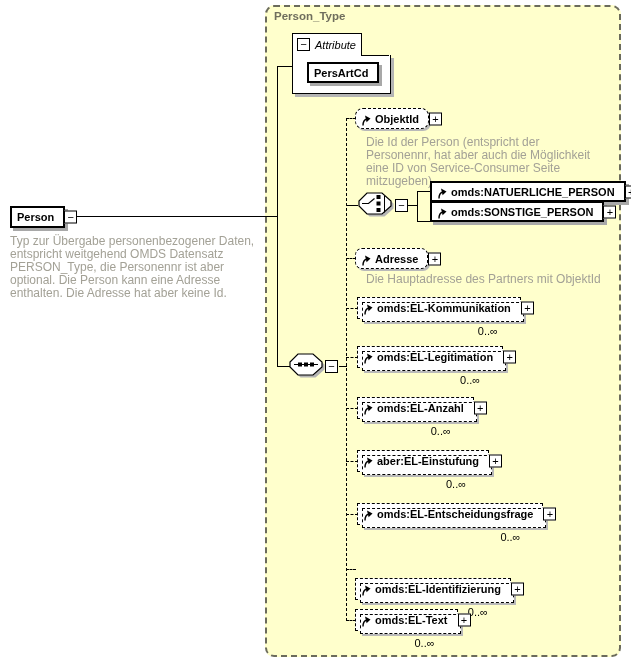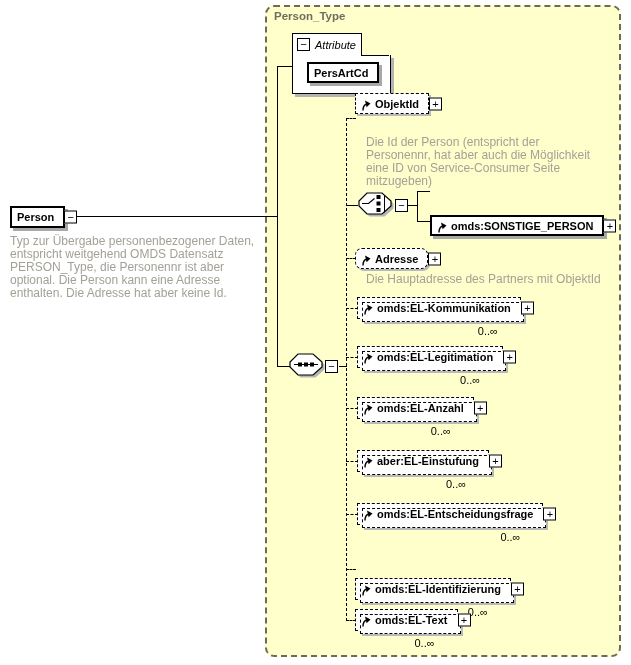--- a/index.html
+++ b/index.html
@@ -130,33 +130,43 @@
       <polygon points="11,3 26,3 35,11 35,16 26,24 11,24 3,16 3,11" fill="#fff" stroke="#000" stroke-width="1.2"></polygon>
       <path d="M6 13.5 L12.5 13.5 L18.5 8.5" fill="none" stroke="#000" stroke-width="1.2"></path>
       <rect x="20.5" y="5" width="4" height="4" fill="#000"></rect>
       <rect x="20.5" y="11.5" width="4" height="4" fill="#000"></rect>
       <rect x="20.5" y="18" width="4" height="4" fill="#000"></rect>
       <line x1="28.5" y1="6" x2="28.5" y2="22.5" stroke="#000" stroke-width="1"></line>
     </svg>
   </div>
   <div class="pm abs" style="left:395px;top:199px;">−</div>
 
-  <div class="row shadow1" style="left:355px;top:93px;">
+  <div class="row shadow1" style="left:355px;top:108px;border-radius:8px;">
     <span class="ref-arrow">
         <svg width="10" height="11" viewBox="0 0 10 11">
           <path d="M2 10.5 Q2 5 5.5 4.2" fill="none" stroke="#000" stroke-width="1.4"></path>
           <path d="M4 0.5 L9.5 3.4 L5.6 7.2 Z" fill="#000"></path>
         </svg>
       </span>
     <span>ObjektId</span>
     <span class="pm attach">+</span>
   </div>
   <div class="desc" style="left:366px;top:136px;width:232px;">Die Id der Person (entspricht der Personennr, hat aber auch die Möglichkeit eine ID von Service-Consumer Seite mitzugeben)</div>
 
-  <div class="solidbox" style="left:430px;top:215px;">
+  <div class="solidbox" style="left:430px;top:181px;">
+    <span class="ref-arrow">
+        <svg width="10" height="11" viewBox="0 0 10 11">
+          <path d="M2 10.5 Q2 5 5.5 4.2" fill="none" stroke="#000" stroke-width="1.4"></path>
+          <path d="M4 0.5 L9.5 3.4 L5.6 7.2 Z" fill="#000"></path>
+        </svg>
+      </span>
+    <span>omds:NATUERLICHE_PERSON</span>
+    <span class="pm attach">+</span>
+  </div>
+  <div class="solidbox" style="left:430px;top:201px;">
     <span class="ref-arrow">
         <svg width="10" height="11" viewBox="0 0 10 11">
           <path d="M2 10.5 Q2 5 5.5 4.2" fill="none" stroke="#000" stroke-width="1.4"></path>
           <path d="M4 0.5 L9.5 3.4 L5.6 7.2 Z" fill="#000"></path>
         </svg>
       </span>
     <span>omds:SONSTIGE_PERSON</span>
     <span class="pm attach">+</span>
   </div>
 

